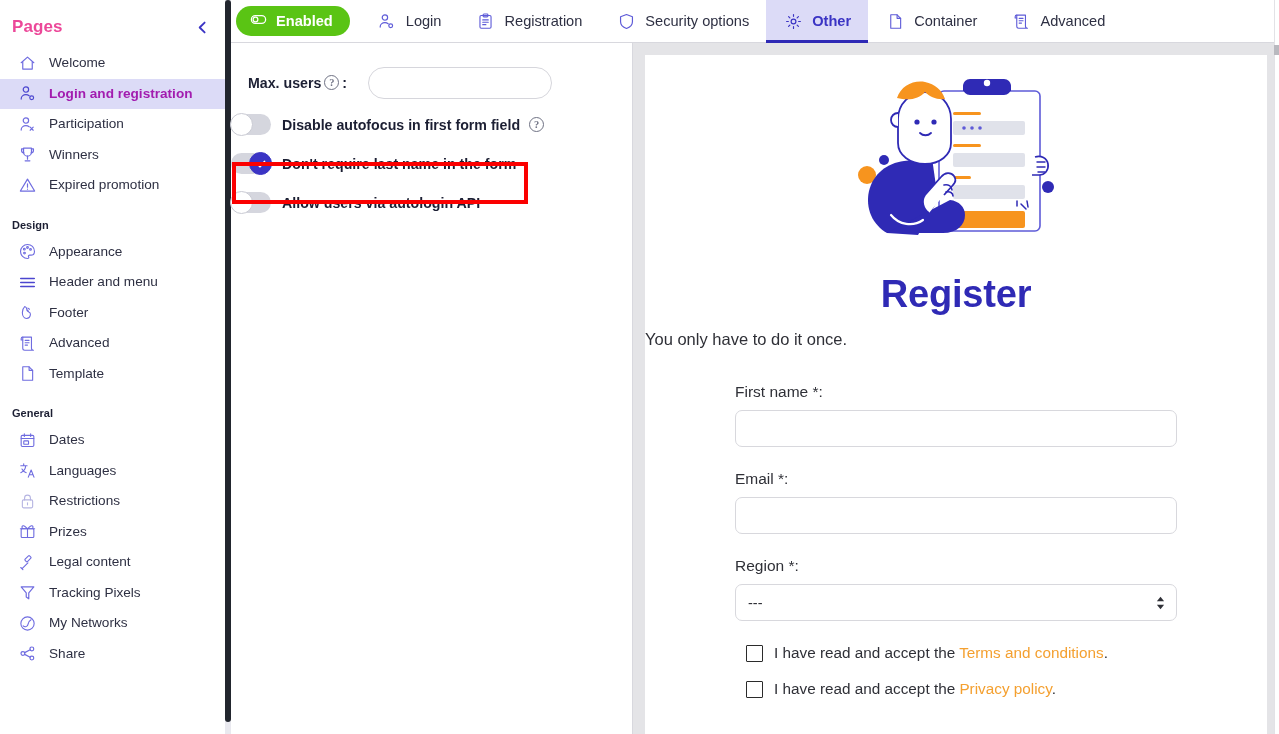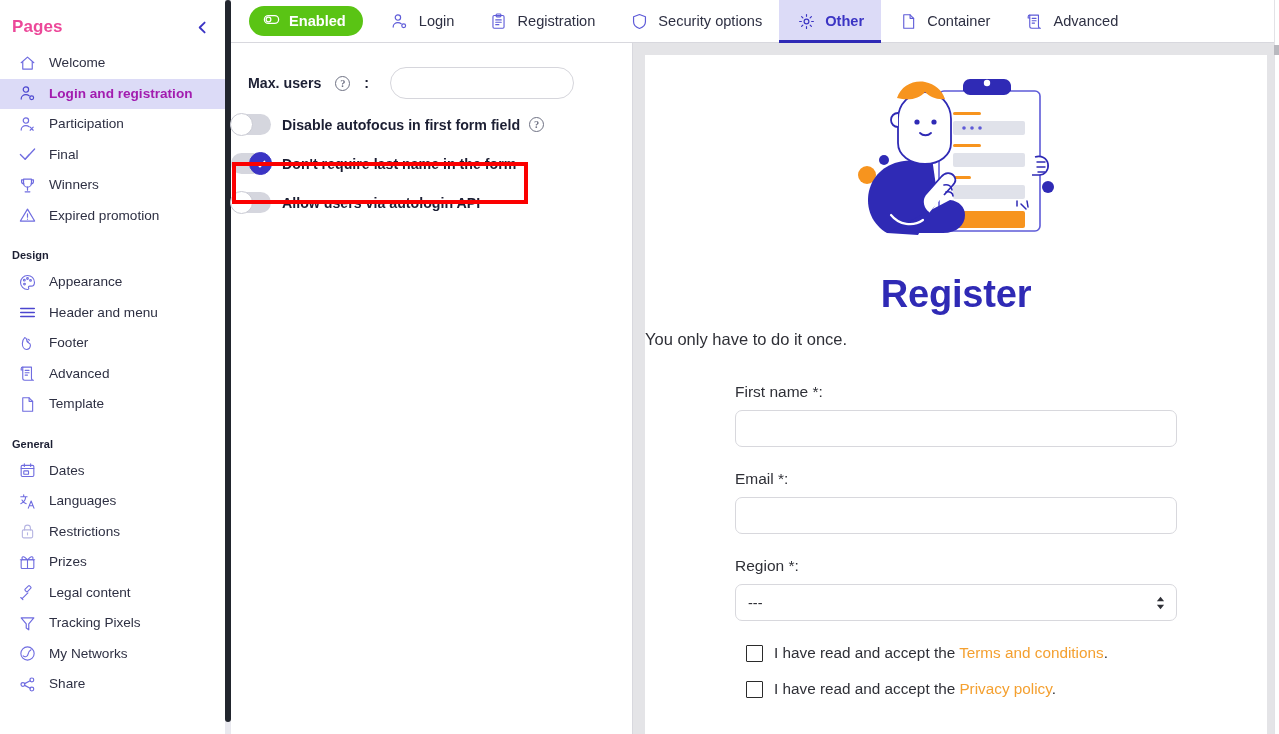--- a/index.html
+++ b/index.html
@@ -64,21 +64,21 @@
     background: #22262e; border-radius: 3px;
   }
 
   
   .main { flex: 1 1 auto; position: relative; height: 734px; background:#fff; }
 
   .tabbar {
     height: 43px; display: flex; align-items: stretch;
     border-bottom: 1px solid #d8d8de;
     background: #ffffff;
-    padding-left: 18px;
+    padding-left: 5px;
   }
   .tab {
     display: flex; align-items: center; gap: 9px;
     padding: 0 17px;
     font-size: 14.6px; color: #2e3043;
     cursor: pointer; position: relative;
     white-space: nowrap;
   }
   .tab .ticon { display:flex; align-items:center; justify-content:center; width:20px; height:20px; }
   .tab.enabled-pill {
@@ -111,21 +111,21 @@
     padding: 18px 0 0 0;
     position: relative;
   }
   .row-maxusers {
     display: flex; align-items: center;
     padding: 0 0 0 17px;
     height: 44px;
   }
   .row-label {
     font-size: 14.2px; font-weight: bold; color: #1c1f33;
-    display: flex; align-items: center; gap: 14px;
+    display: flex; align-items: flex-start; gap: 3px;
   }
   .help-ico {
     width: 15px; height: 15px; border-radius: 50%;
     border: 1.4px solid #6f7284; color: #6f7284;
     font-size: 10.5px; font-weight: bold;
     display: inline-flex; align-items: center; justify-content: center;
     cursor: pointer; font-family: "Liberation Serif", serif;
   }
   .maxusers-input {
     width: 184px; height: 32px; margin-left: 21px;
@@ -282,29 +282,20 @@
         <span class="ico">
           <svg width="19" height="19" viewBox="0 0 24 24" fill="none" stroke="#6f6ce0" stroke-width="1.5" stroke-linecap="round" stroke-linejoin="round">
               <circle cx="10" cy="7" r="3.4"></circle>
               <path d="M4 19c0-3.3 2.7-5.5 6-5.5 1.6 0 3 .5 4.1 1.3"></path>
               <path d="M17.3 14.6v5.4M14.6 17.3h5.4" transform="rotate(45 17.3 17.3)"></path>
             </svg>
         </span>
         <span class="sb-label">Participation</span>
       </div>
 
-      <div class="sb-item">
-        <span class="ico">
-          <svg width="19" height="19" viewBox="0 0 24 24" fill="none" stroke="#6f6ce0" stroke-width="1.6" stroke-linecap="round" stroke-linejoin="round">
-              <polyline points="3 12 9 18 21 5"></polyline>
-              <path d="M9 18 14 12" opacity=".55"></path>
-            </svg>
-        </span>
-        <span class="sb-label">Final</span>
-      </div>
 
       <div class="sb-item">
         <span class="ico">
           <svg width="19" height="19" viewBox="0 0 24 24" fill="none" stroke="#6f6ce0" stroke-width="1.5" stroke-linecap="round" stroke-linejoin="round">
               <path d="M7 4h10v5a5 5 0 0 1-10 0z"></path>
               <path d="M7 5H4.5v2A3 3 0 0 0 7.5 10M17 5h2.5v2a3 3 0 0 1-3 3"></path>
               <path d="M12 14v4M9 20h6"></path>
             </svg>
         </span>
         <span class="sb-label">Winners</span>

